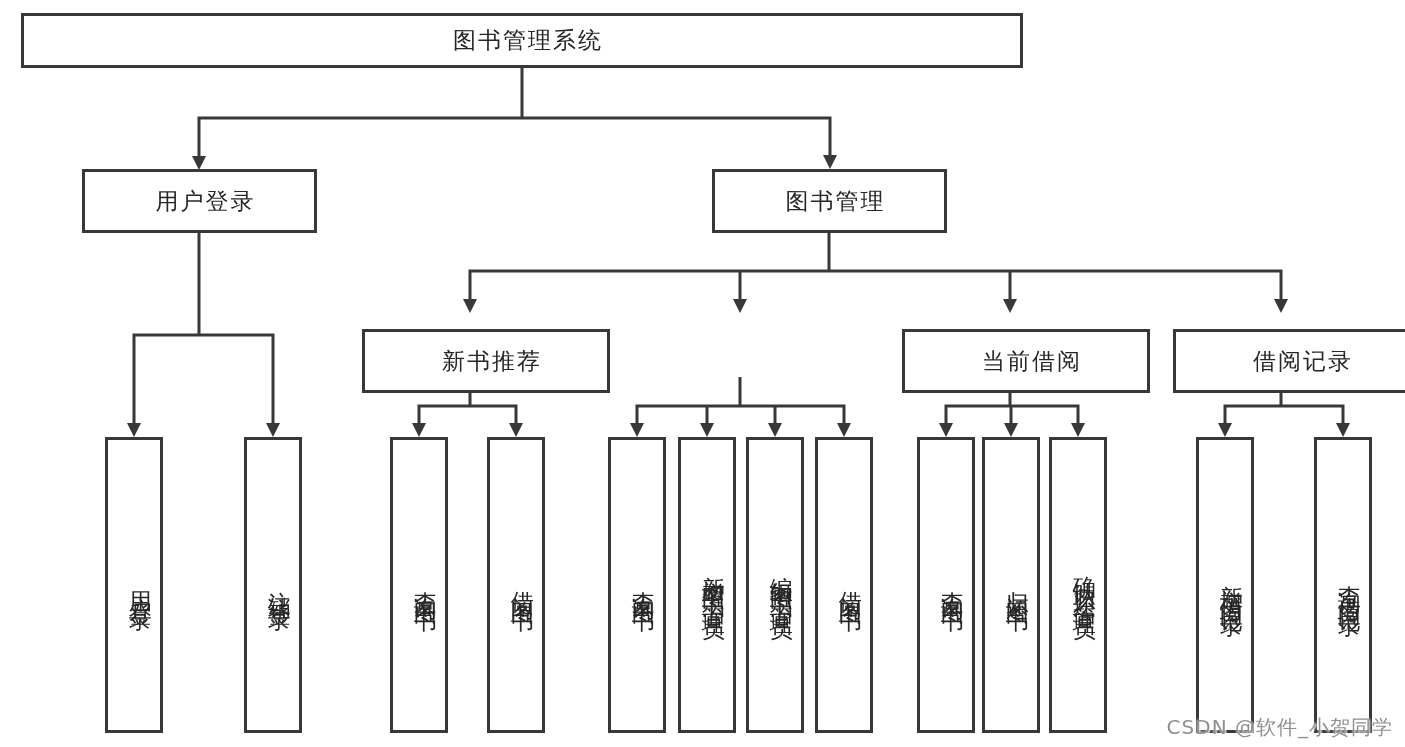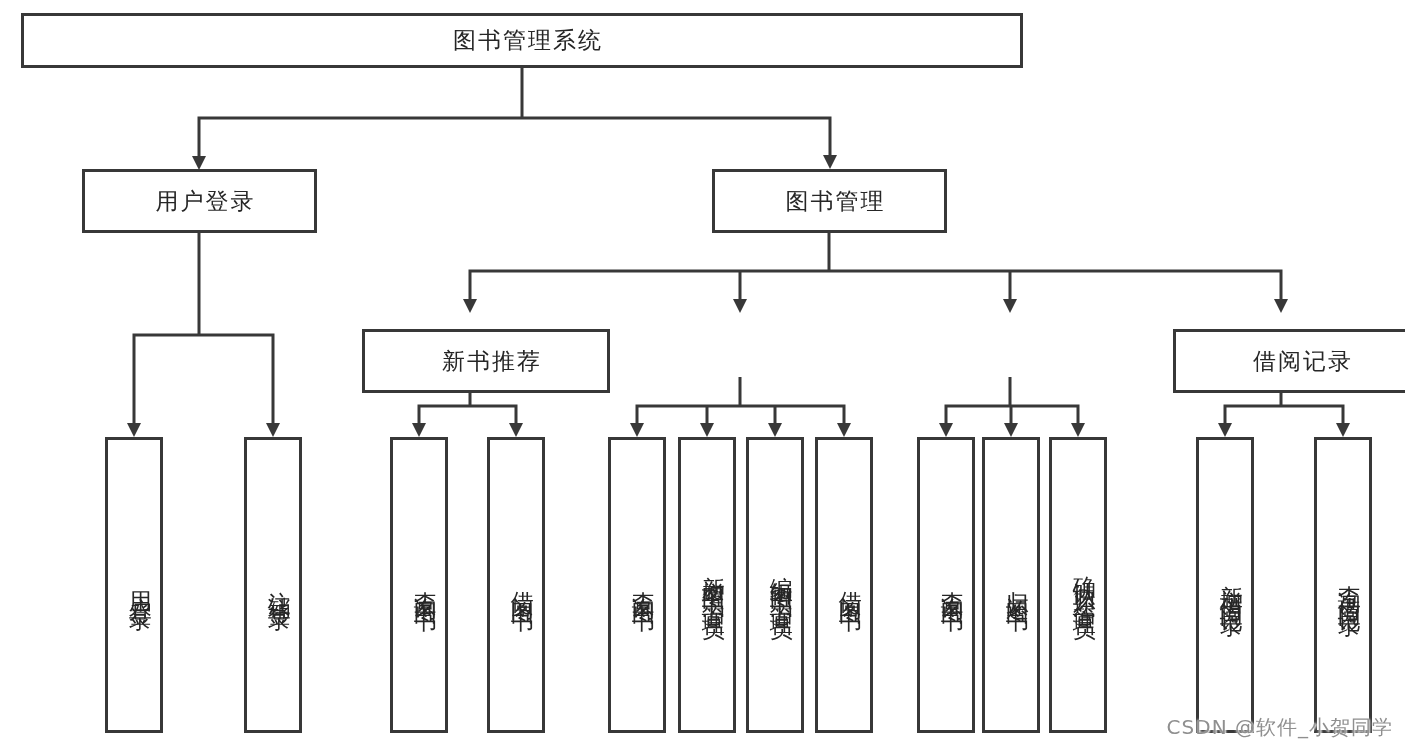--- a/index.html
+++ b/index.html
@@ -107,20 +107,23 @@
   <div class="node l2a">
     <span class="hlabel">用户登录</span>
   </div>
   <div class="node l2b">
     <span class="hlabel">图书管理</span>
   </div>
 
   <div class="node l3 l3a">
     <span class="hlabel">新书推荐</span>
   </div>
+  <div class="node l3 l3c">
+    <span class="hlabel">当前借阅</span>
+  </div>
   <div class="node l3 l3d">
     <span class="hlabel">借阅记录</span>
   </div>
 
   <div class="node leaf" style="left:105px">
     <span class="vtext">用户登录</span>
   </div>
   <div class="node leaf" style="left:244px">
     <span class="vtext">注销登录</span>
   </div>

